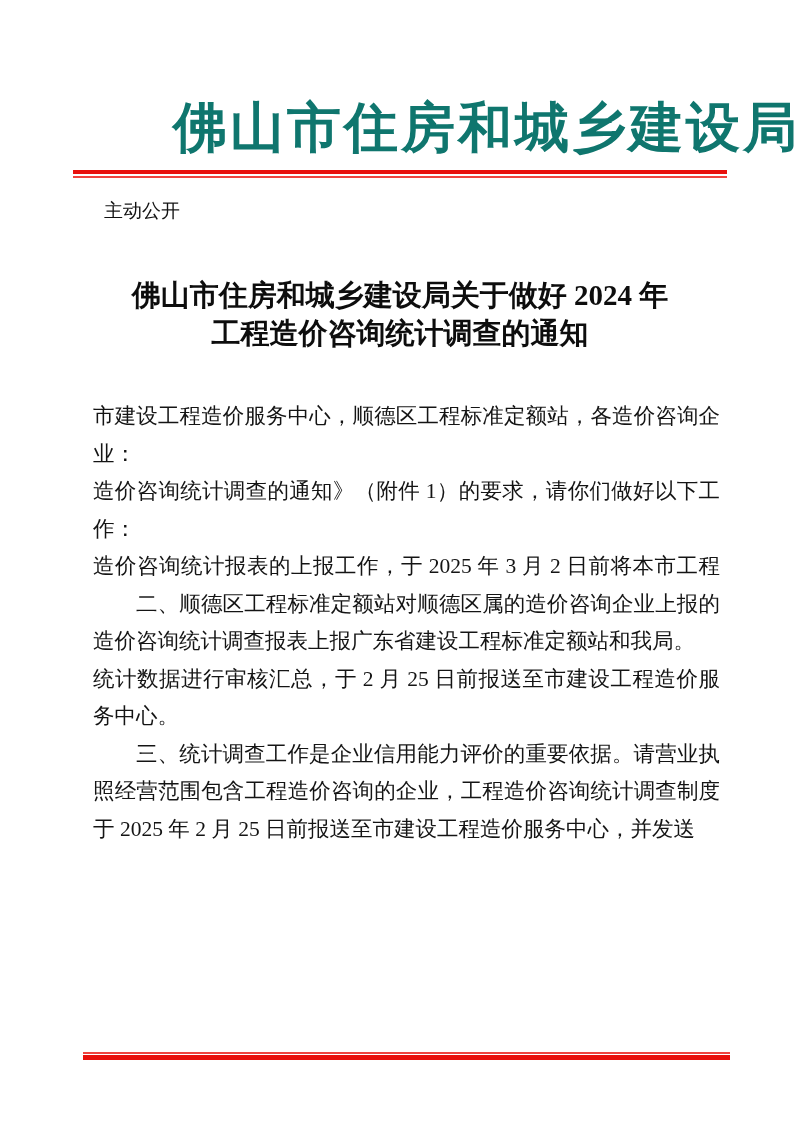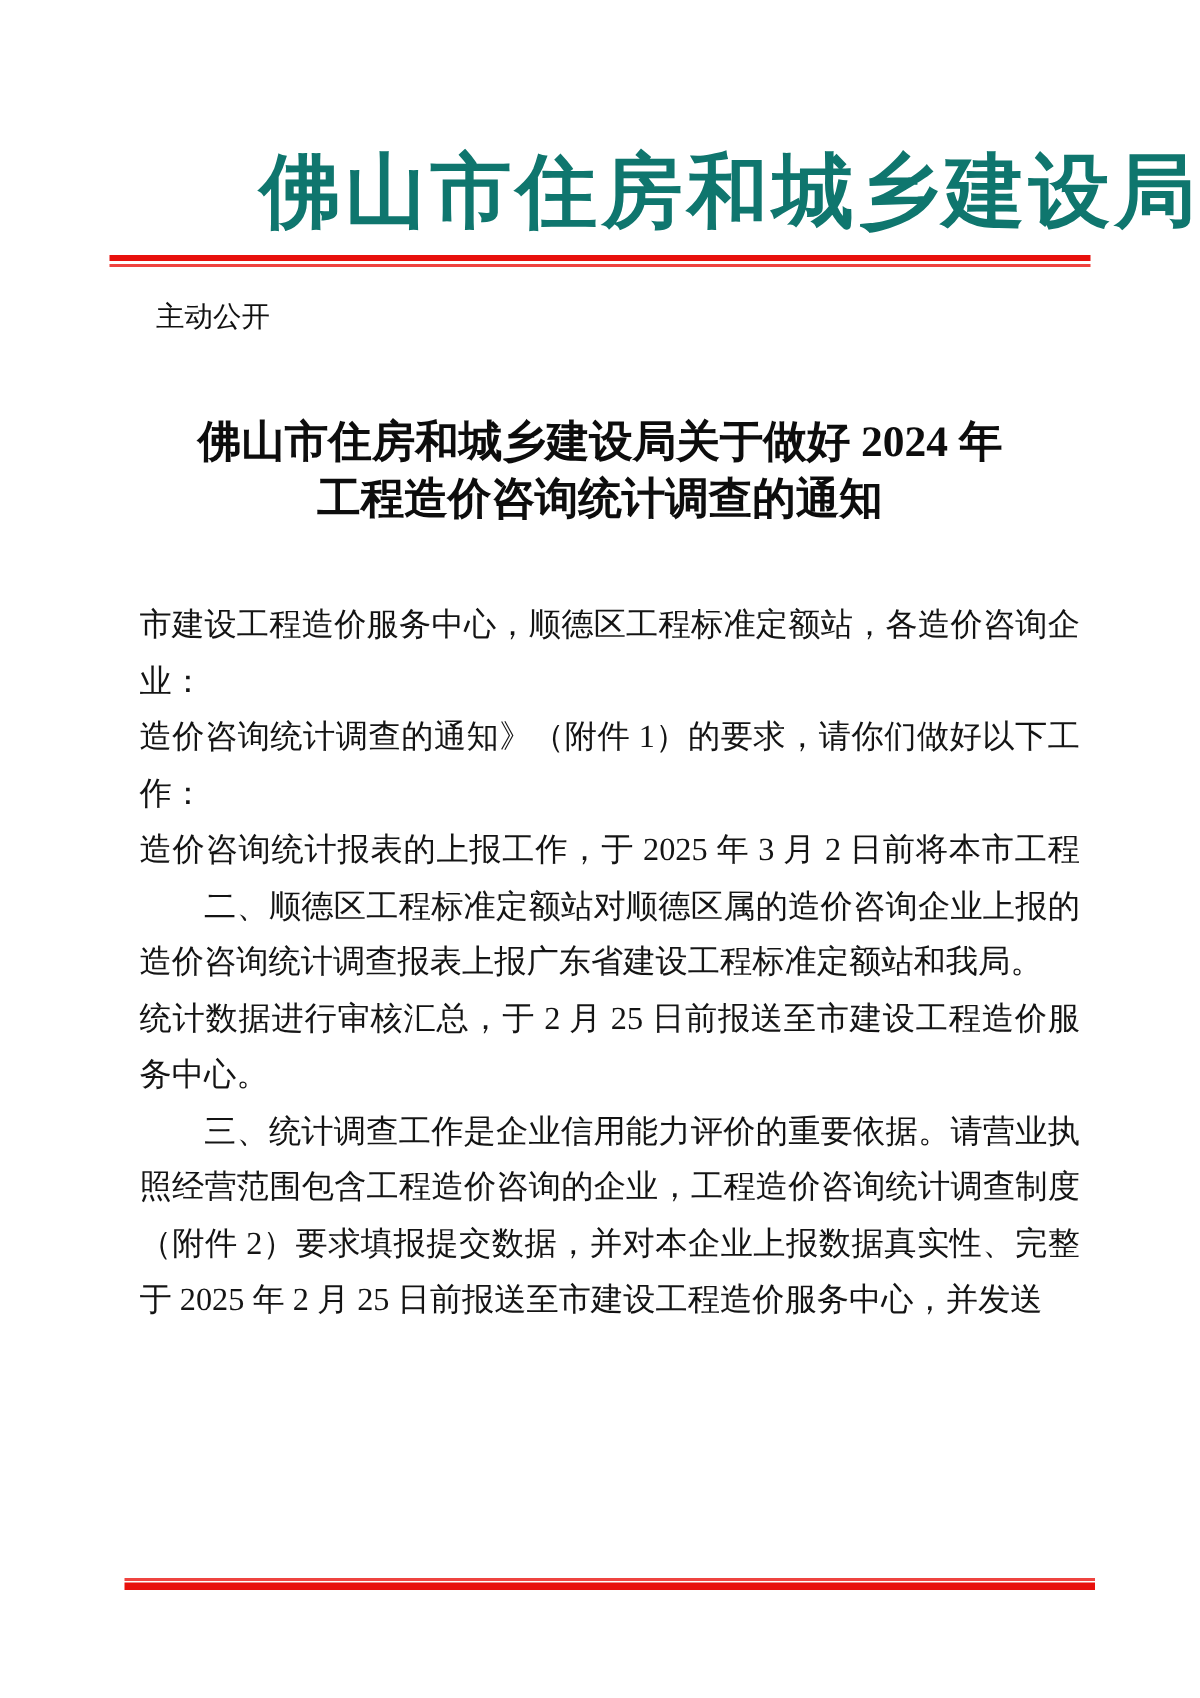--- a/index.html
+++ b/index.html
@@ -101,21 +101,20 @@
       <div class="line">业：</div>
       <div class="line fill">造价咨询统计调查的通知》（附件 1）的要求，请你们做好以下工</div>
       <div class="line">作：</div>
       <div class="line fill">造价咨询统计报表的上报工作，于 2025 年 3 月 2 日前将本市工程</div>
       <div class="line indent fill">二、顺德区工程标准定额站对顺德区属的造价咨询企业上报的</div>
       <div class="line">造价咨询统计调查报表上报广东省建设工程标准定额站和我局。</div>
       <div class="line fill">统计数据进行审核汇总，于 2 月 25 日前报送至市建设工程造价服</div>
       <div class="line">务中心。</div>
       <div class="line indent fill">三、统计调查工作是企业信用能力评价的重要依据。请营业执</div>
       <div class="line fill">照经营范围包含工程造价咨询的企业，工程造价咨询统计调查制度</div>
-      <div class="line fill">（附件 2）要求填报提交数据，并对本企业上报数据真实性、完整</div>
       <div class="line">于 2025 年 2 月 25 日前报送至市建设工程造价服务中心，并发送</div>
     </div>
 
   <div class="rule rule-bottom">
     <div class="bar-a"></div>
     <div class="bar-gap"></div>
     <div class="bar-b"></div>
   </div>
 
 </div>

